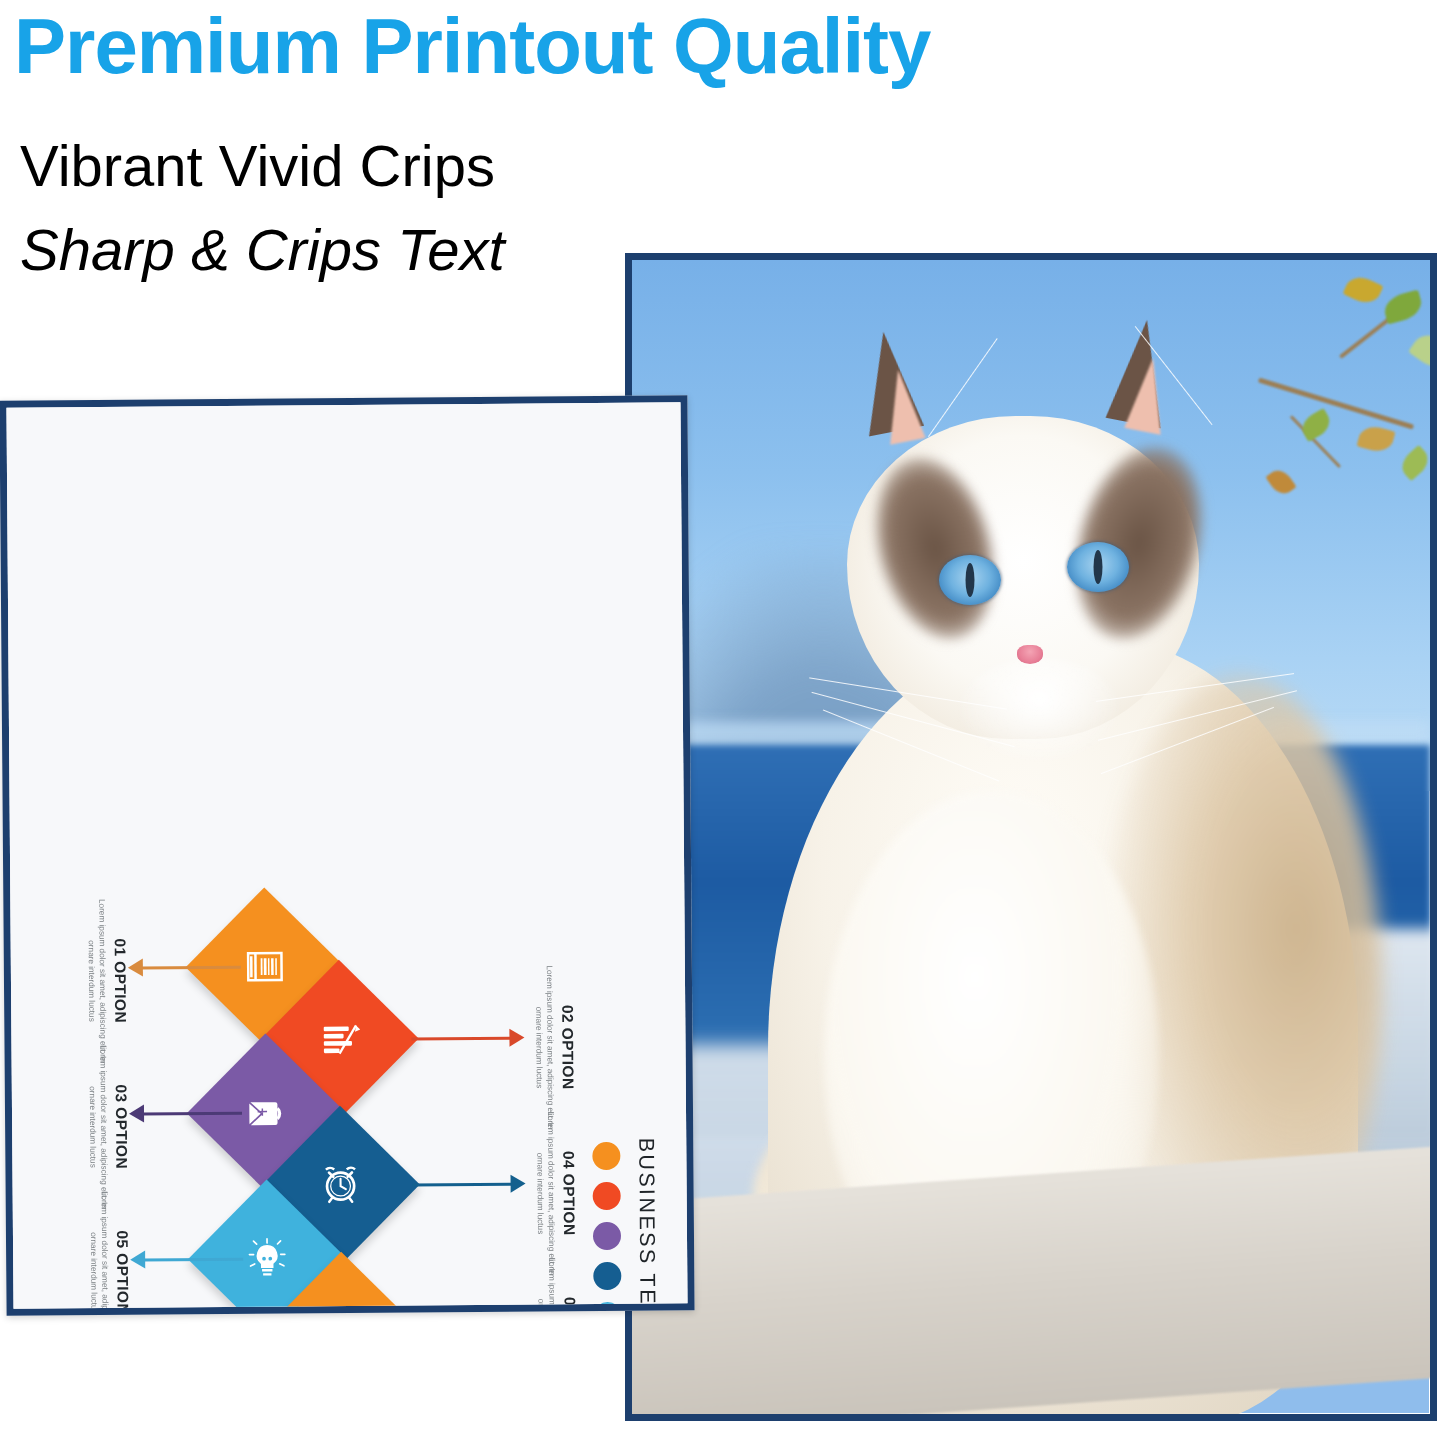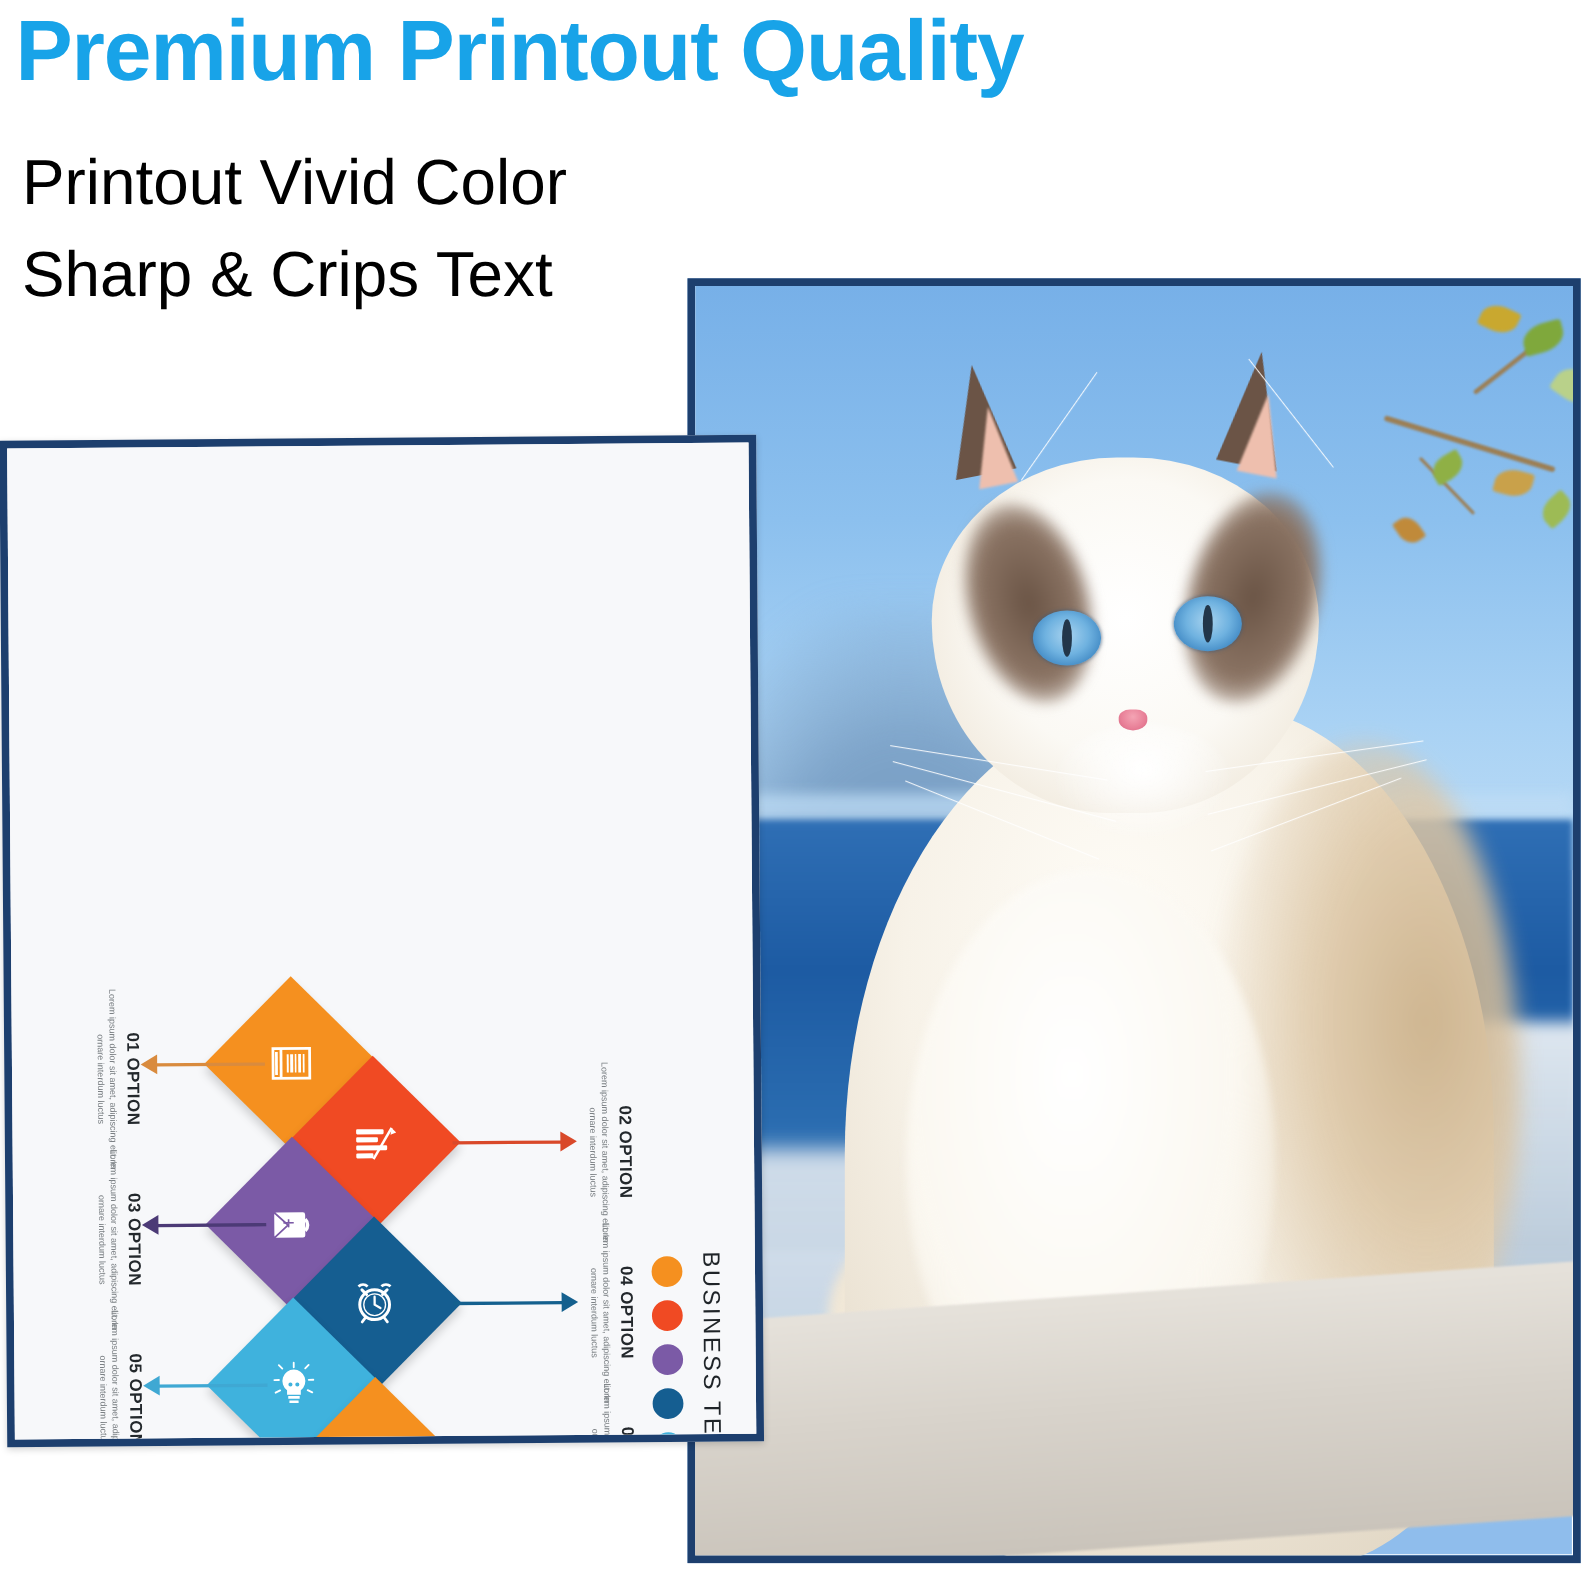--- a/index.html
+++ b/index.html
@@ -17,21 +17,21 @@
     font-size:78px;line-height:88px;font-weight:bold;
     color:#18a3e8;letter-spacing:-1px;white-space:nowrap;
     font-family:"Liberation Sans", sans-serif;
   }
   #sub1{
     position:absolute;left:20px;top:133px;
     font-size:58px;line-height:66px;color:#000000;white-space:nowrap;
   }
   #sub2{
     position:absolute;left:20px;top:217px;
-    font-size:58px;line-height:66px;color:#000000;white-space:nowrap;
+    font-size:58px;line-height:66px;color:#000000;white-space:nowrap;font-style:italic;
   }
 
   
   #photo-frame{
     position:absolute;left:625px;top:253px;width:812px;height:1168px;
     border:7px solid #1d3f6e;
     box-sizing:border-box;
     background:#8fbdec;
     overflow:hidden;
     box-shadow:0 0 0 1px #ffffff inset;
@@ -234,21 +234,21 @@
   }
   .ldot{position:absolute;left:0;width:28px;height:28px;border-radius:50%;}
 
   
   .nosel{user-select:none;}
 </style>
 </head>
 <body>
 
 <div id="headline" class="nosel">Premium Printout Quality</div>
-<div id="sub1" class="nosel">Printout Vivid Color</div>
+<div id="sub1" class="nosel">Vibrant Vivid Crips</div>
 <div id="sub2" class="nosel">Sharp &amp; Crips Text</div>
 
 <div id="photo-frame">
   <div id="photo-inner">
     <div class="sky"></div>
     <div class="hill"></div>
     <div class="sea-haze"></div>
     <div class="sea"></div>
     <div class="town"></div>
     <div class="town2"></div>

